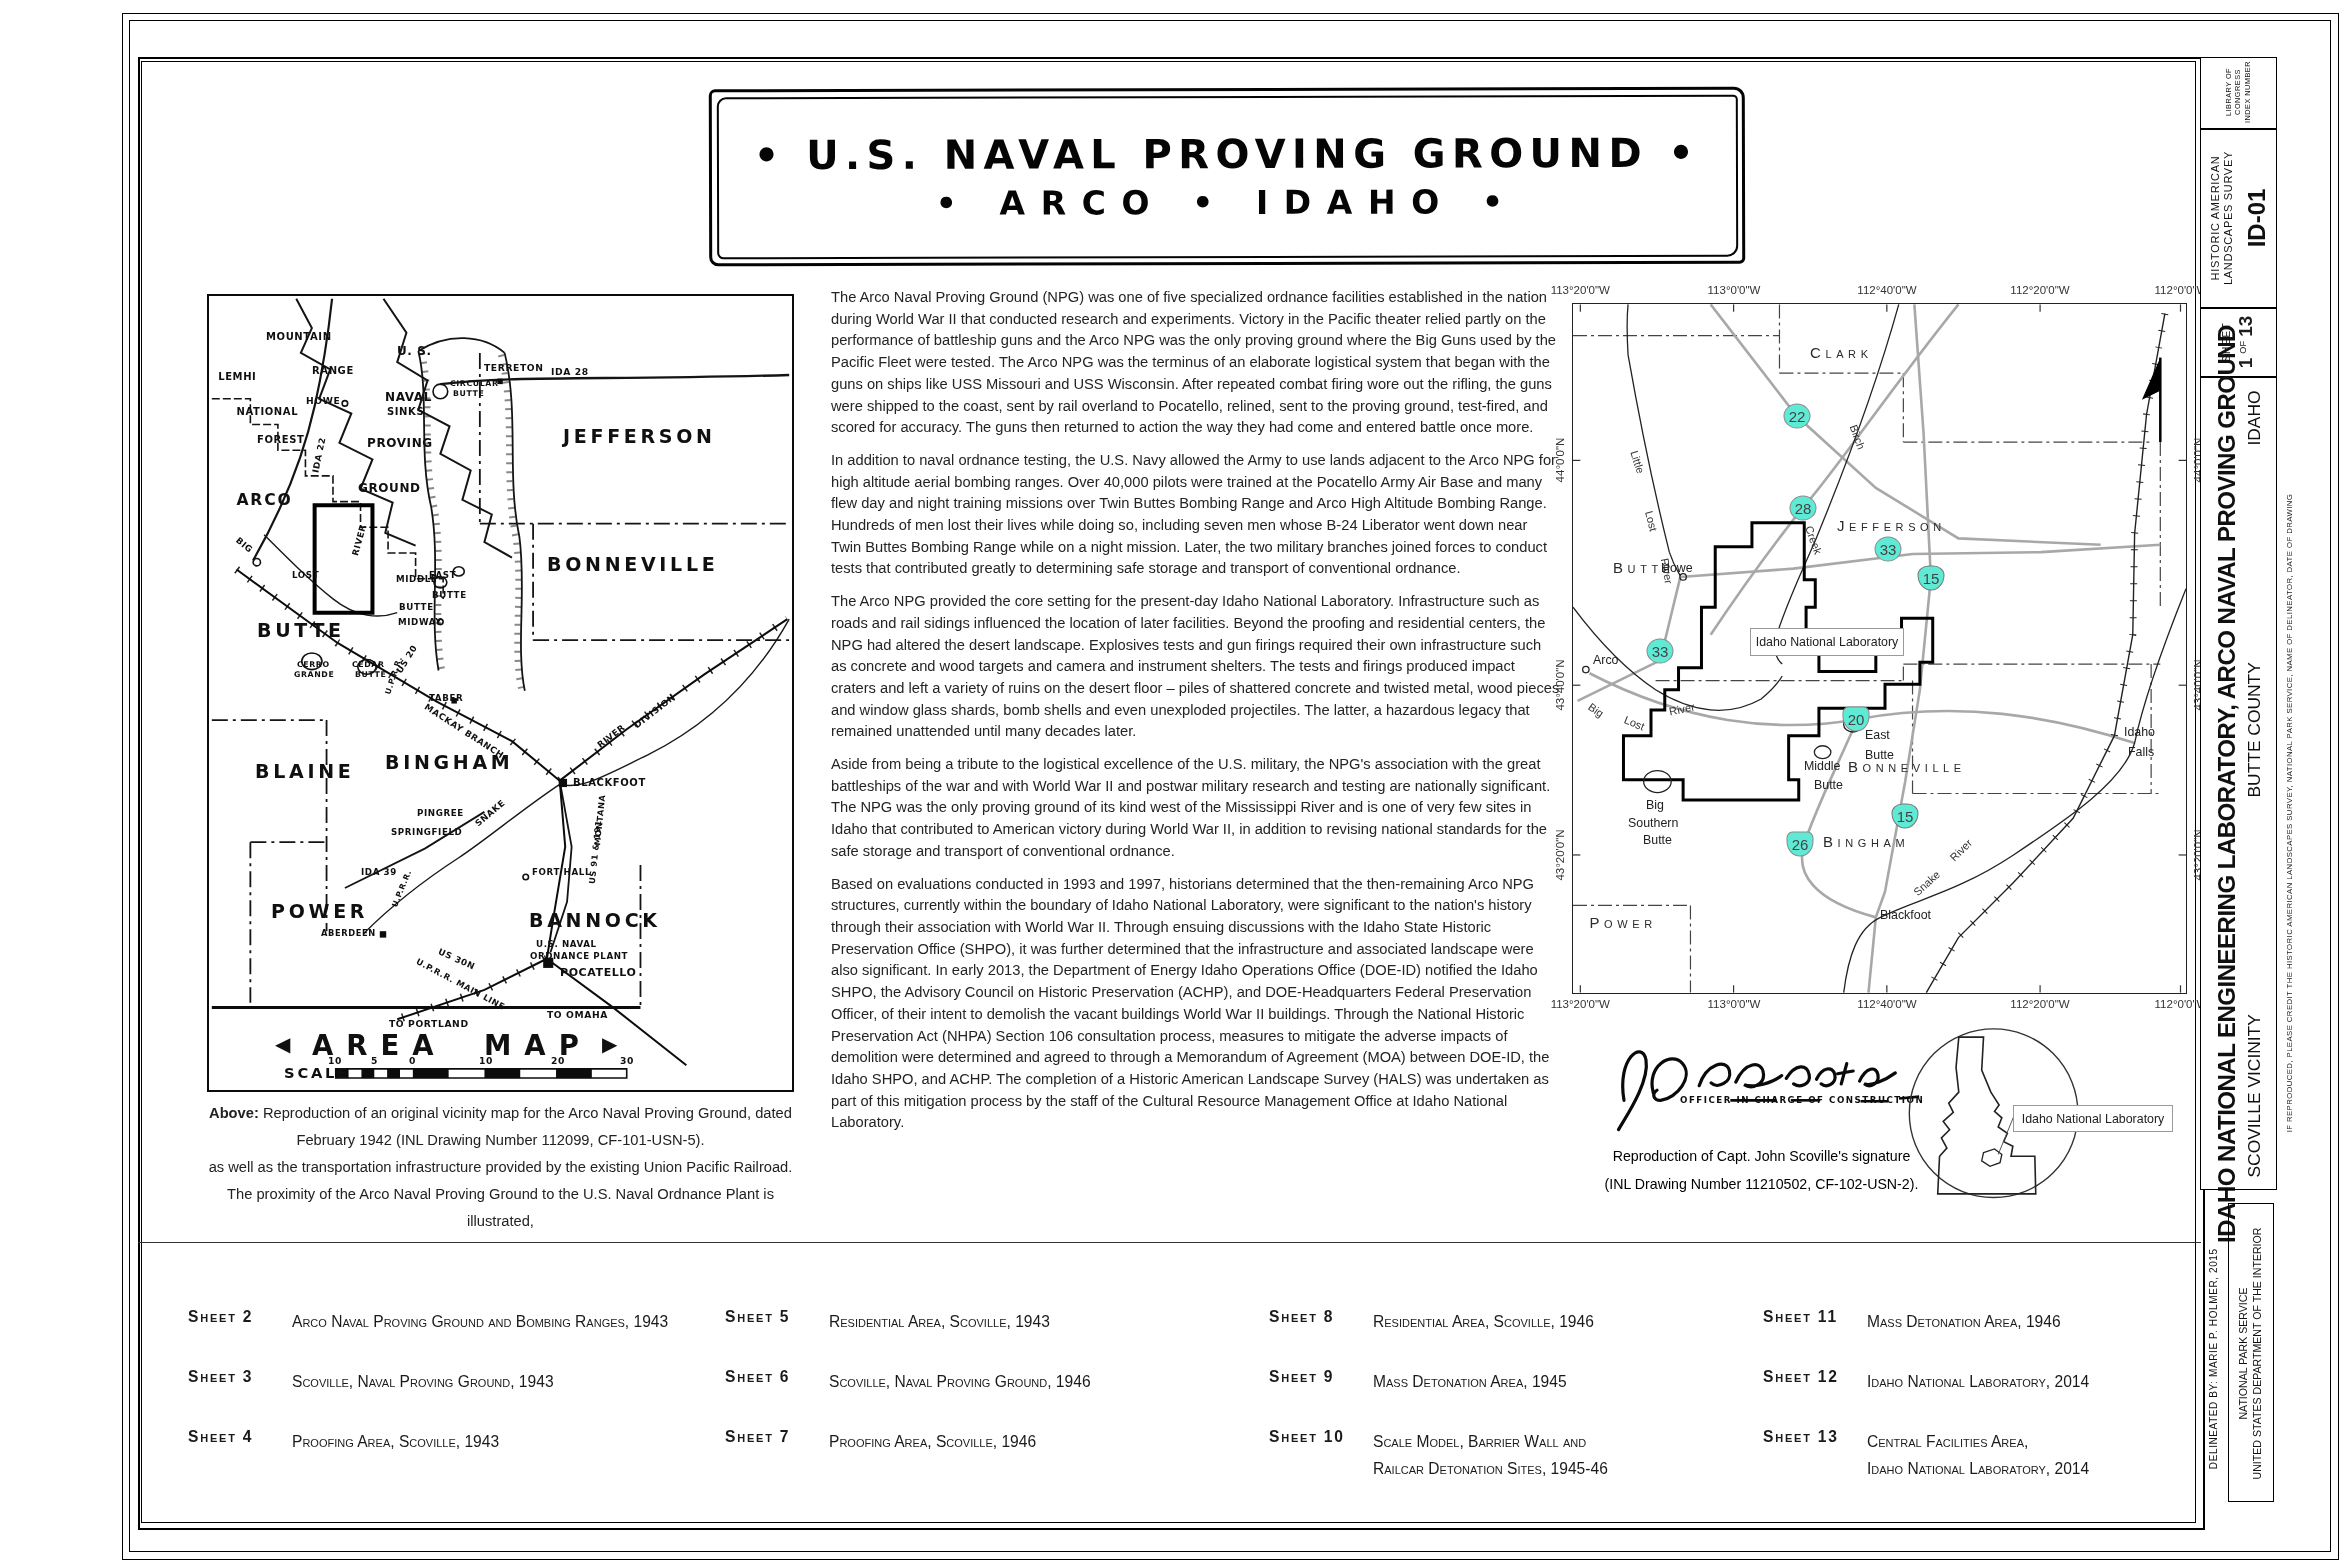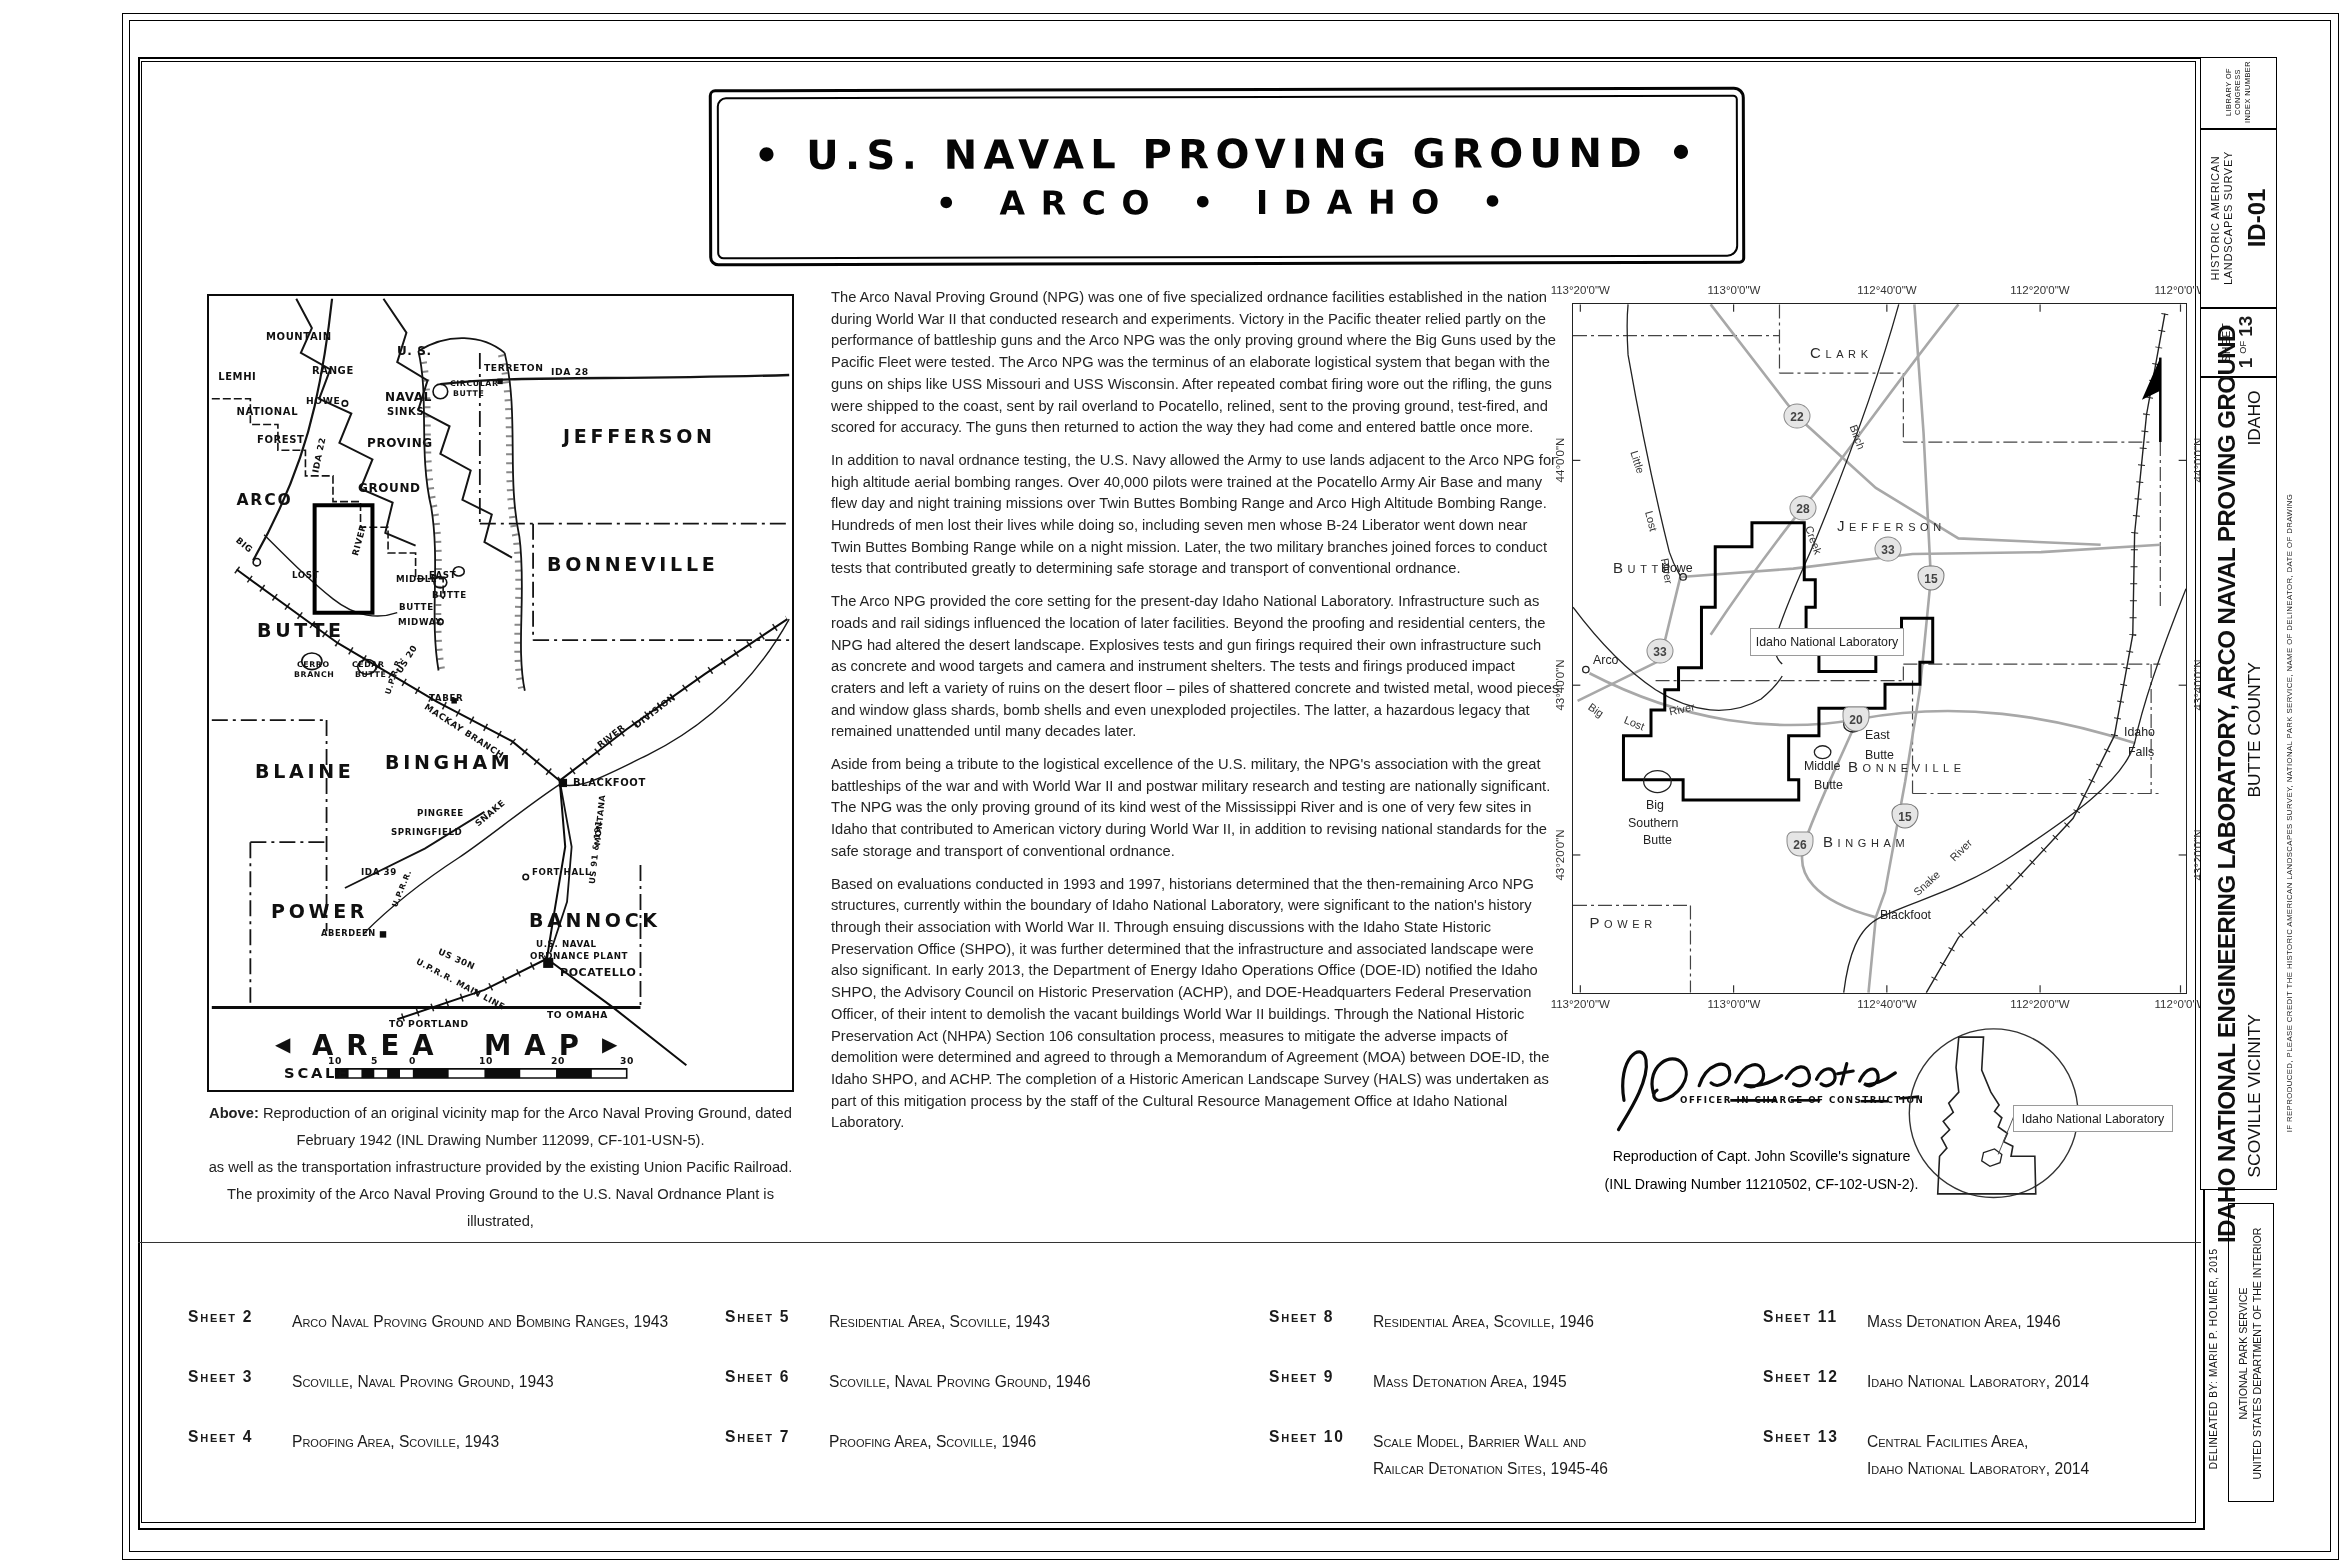--- a/index.html
+++ b/index.html
@@ -28,22 +28,22 @@
   
   #vcaption{left:200px;top:1100px;width:601px;text-align:center;font-size:14.7px;line-height:27px;color:#222;}
   
   #inlmap{left:1572px;top:303px;width:613px;height:689px;border:1.4px solid #222;background:#fff;}
   #inlmap svg{position:absolute;left:0;top:0;}
   .coord{position:absolute;font-size:11.5px;color:#333;white-space:nowrap;transform:translate(-50%,0);}
   .lat{position:absolute;font-size:11.5px;color:#333;white-space:nowrap;transform:translate(-50%,-50%) rotate(-90deg);}
   .cty{position:absolute;font-variant:small-caps;letter-spacing:4.6px;font-size:15px;color:#2b2b2b;white-space:nowrap;}
   .pl{position:absolute;font-size:12.4px;color:#222;white-space:nowrap;}
   .rv{position:absolute;font-size:11px;color:#333;white-space:nowrap;}
-  .sh{position:absolute;width:25px;height:23px;background:#e5e5e5;border:1.5px solid #8a8a8a;border-radius:50%;
-      display:flex;align-items:center;justify-content:center;font-weight:bold;font-size:12px;color:#444;transform:translate(-50%,-50%);}
+  .sh{position:absolute;width:25px;height:23px;background:#5eead4;border:1.5px solid #8a8a8a;border-radius:50%;
+      display:flex;align-items:center;justify-content:center;font-weight:normal;font-size:15px;color:#444;transform:translate(-50%,-50%);}
   .sh.us{border-radius:22% 22% 52% 52%/28% 28% 62% 62%;}
   .sh.i15{border-radius:42% 42% 50% 50%/38% 38% 62% 62%;border-color:#777;}
   .inl-box{position:absolute;border:0.9px solid #9a9a9a;background:#fff;display:flex;align-items:center;justify-content:center;font-size:12.4px;color:#222;}
   
   #sig{left:1596px;top:1027px;width:331px;height:184px;}
   .officer{position:absolute;left:84px;top:68px;font-family:"DejaVu Sans",sans-serif;font-weight:bold;font-size:8.7px;letter-spacing:1.5px;color:#0d0d0d;white-space:nowrap;}
   .sigcap{position:absolute;width:100%;text-align:center;font-size:14.2px;color:#000000;white-space:nowrap;}
   
   #inset{left:1908px;top:1017px;width:294px;height:197px;}
   
@@ -185,21 +185,21 @@
     <span class="hand" style="left:83px;top:274px;font-size:8.7px;">LOST</span>
     <span class="hand" style="left:134px;top:239px;font-size:8.7px;transform:rotate(-75deg);">RIVER</span>
     <span class="hand" style="left:187px;top:278px;font-size:8.7px;">MIDDLE</span>
     <span class="hand" style="left:190px;top:306px;font-size:8.7px;">BUTTE</span>
     <span class="hand" style="left:220px;top:274px;font-size:8.7px;">EAST</span>
     <span class="hand" style="left:223px;top:294px;font-size:8.7px;">BUTTE</span>
     <span class="hand" style="left:189px;top:321px;font-size:8.7px;">MIDWAY</span>
     <span class="hand hand-lg" style="left:48px;top:323px;">BUTTE</span>
     <span class="hand hand-lg" style="left:338px;top:257px;">BONNEVILLE</span>
     <span class="hand" style="left:88px;top:364px;font-size:7.8px;">CERRO</span>
-    <span class="hand" style="left:85px;top:374px;font-size:7.8px;">BRANCH</span>
+    <span class="hand" style="left:85px;top:374px;font-size:7.8px;">GRANDE</span>
     <span class="hand" style="left:143px;top:364px;font-size:7.8px;">CEDAR</span>
     <span class="hand" style="left:146px;top:374px;font-size:7.8px;">BUTTE</span>
     <span class="hand" style="left:182px;top:358px;font-size:8.7px;transform:rotate(-58deg);">US 20</span>
     <span class="hand" style="left:165px;top:375px;font-size:7.8px;transform:rotate(-72deg);">U.P.R.R.</span>
     <span class="hand" style="left:220px;top:397px;font-size:8.7px;">TABER</span>
     <span class="hand" style="left:209px;top:430px;font-size:8.7px;transform:rotate(33deg);">MACKAY BRANCH</span>
     <span class="hand hand-lg" style="left:46px;top:464px;">BLAINE</span>
     <span class="hand hand-lg" style="left:176px;top:455px;">BINGHAM</span>
     <span class="hand" style="left:364px;top:481px;font-size:10px;">BLACKFOOT</span>
     <span class="hand" style="left:386px;top:435px;font-size:8.7px;transform:rotate(-38deg);">RIVER</span>

